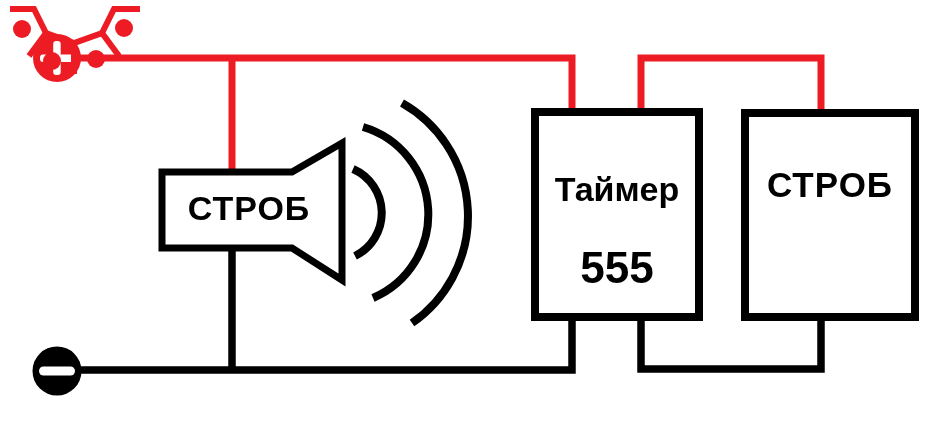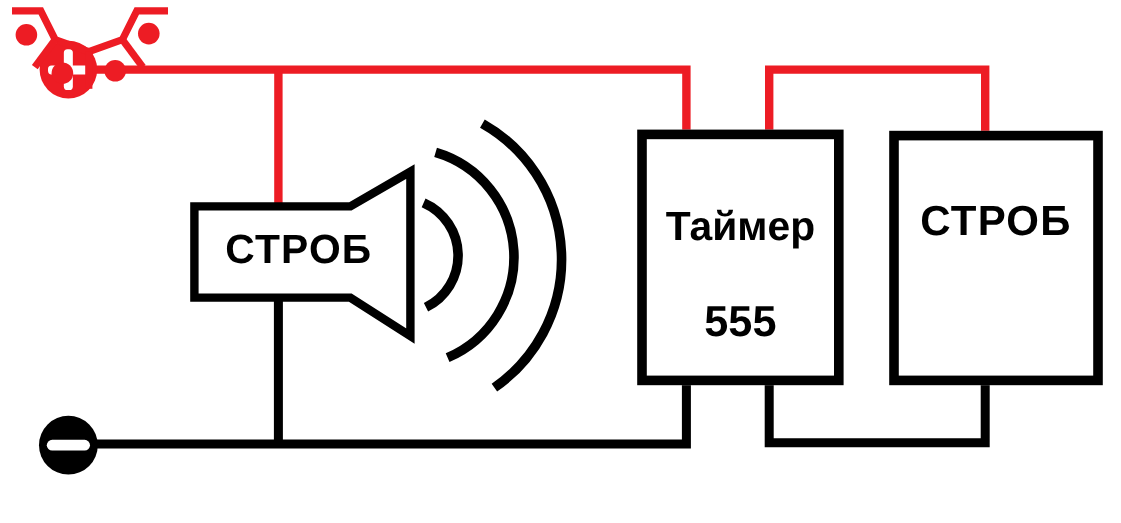--- a/index.html
+++ b/index.html
@@ -29,21 +29,21 @@
   .timer-box{left:531px;top:108px;width:172px;height:213px;}
   .strobe-box{left:741px;top:109px;width:178px;height:212px;}
   .box-label{
     position:absolute;left:0;right:0;
     text-align:center;
     font-weight:bold;color:var(--text);
     line-height:38px;height:38px;
     white-space:nowrap;
   }
   .timer-label{top:54px;font-size:34px;}
-  .timer-sublabel{top:133px;font-size:36px;}
+  .timer-sublabel{top:133px;font-size:44px;}
   .strobe-label{top:49px;font-size:35px;letter-spacing:1px;}
   .siren-label{
     position:absolute;left:160px;top:189px;width:178px;height:38px;
     display:flex;align-items:center;justify-content:center;
     font-weight:bold;font-size:34px;letter-spacing:1px;
     color:var(--text);white-space:nowrap;
   }
 </style>
 </head>
 <body>

